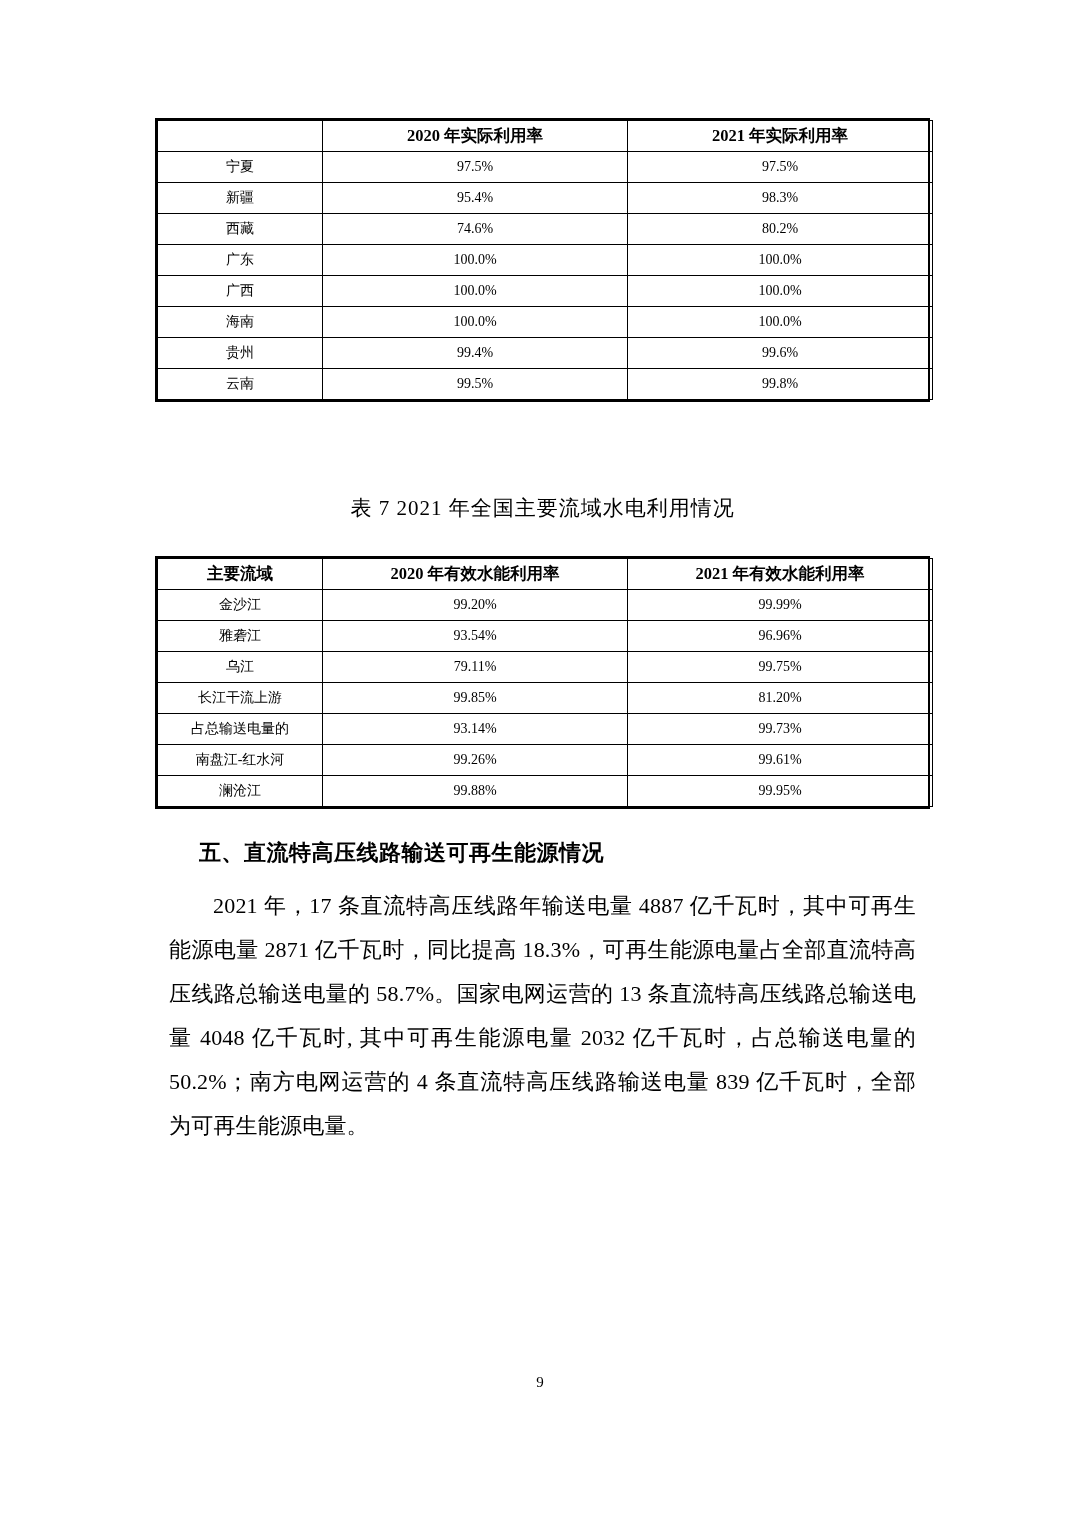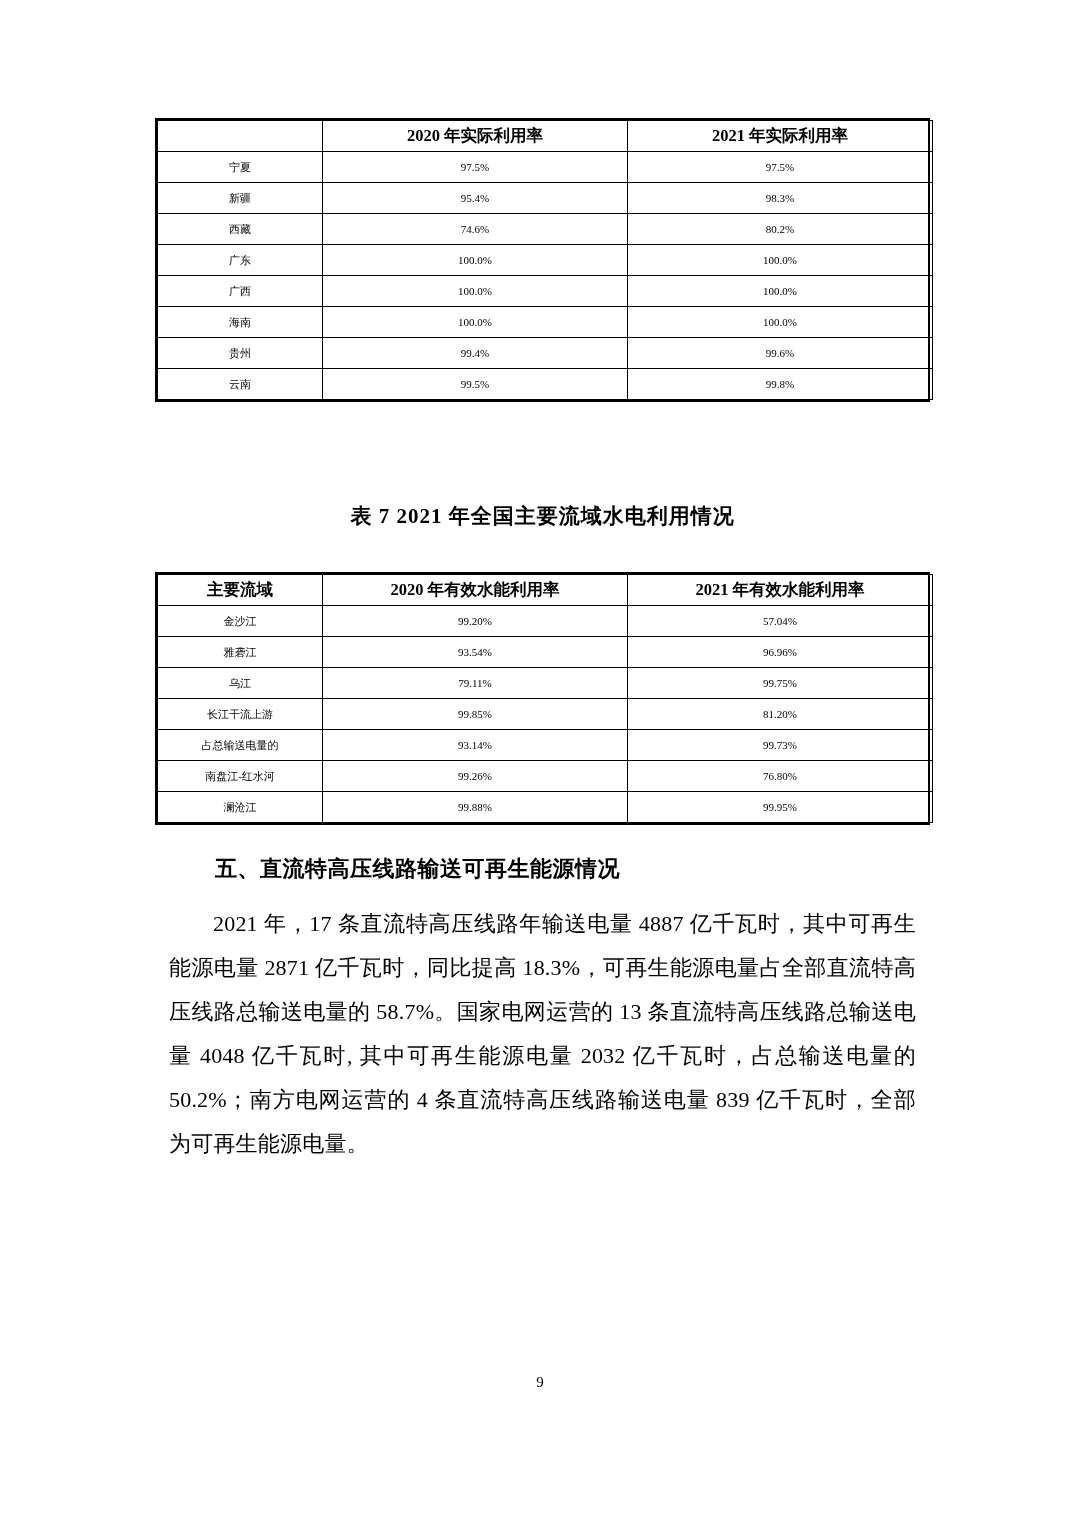--- a/index.html
+++ b/index.html
@@ -31,21 +31,21 @@
   table.doc-table {
     border-collapse: collapse;
     width: 775px;
     table-layout: fixed;
     font-family: "Liberation Serif", serif;
   }
   table.doc-table td, table.doc-table th {
     border: 1px solid #000000;
     text-align: center;
     vertical-align: middle;
-    font-size: 11px;
+    font-size: 14px;
     height: 30px;
     padding: 0;
     font-weight: normal;
   }
   table.doc-table thead th {
     font-weight: bold;
     font-size: 16.5px;
   }
   .col-name { width: 165px; }
   .col-val { width: 305px; }
@@ -53,32 +53,32 @@
   .tbl-outer {
     border: 2px solid #000;
   }
   .tbl-outer table.doc-table {
     width: 100%;
   }
 
   .table-title {
     text-align: center;
     font-size: 21px;
-    font-weight: bold;
+    font-weight: normal;
     letter-spacing: 1px;
-    margin: 12px;
+    margin: 4px;
   }
 
   .gap-1 { height: 88px; }
   .gap-2 { height: 30px; }
 
   h2.section-heading {
     font-size: 22px;
     font-weight: bold;
-    margin: 16px;
+    margin: 0;
     padding: 0;
     text-indent: 44px;
     letter-spacing: 0.5px;
     line-height: 1.6;
   }
 
   p.body-text {
     font-size: 22px;
     line-height: 2.0;
     margin: 14px;
@@ -183,21 +183,21 @@
           <tr>
             <th>主要流域</th>
             <th>2020 年有效水能利用率</th>
             <th>2021 年有效水能利用率</th>
           </tr>
         </thead>
         <tbody>
           <tr>
             <td>金沙江</td>
             <td>99.20%</td>
-            <td>57.04%</td>
+            <td>99.99%</td>
           </tr>
           <tr>
             <td>雅砻江</td>
             <td>93.54%</td>
             <td>96.96%</td>
           </tr>
           <tr>
             <td>乌江</td>
             <td>79.11%</td>
             <td>99.75%</td>
@@ -208,21 +208,21 @@
             <td>81.20%</td>
           </tr>
           <tr>
             <td>占总输送电量的</td>
             <td>93.14%</td>
             <td>99.73%</td>
           </tr>
           <tr>
             <td>南盘江-红水河</td>
             <td>99.26%</td>
-            <td>76.80%</td>
+            <td>99.61%</td>
           </tr>
           <tr>
             <td>澜沧江</td>
             <td>99.88%</td>
             <td>99.95%</td>
           </tr>
         </tbody>
       </table>
     </div>
 

